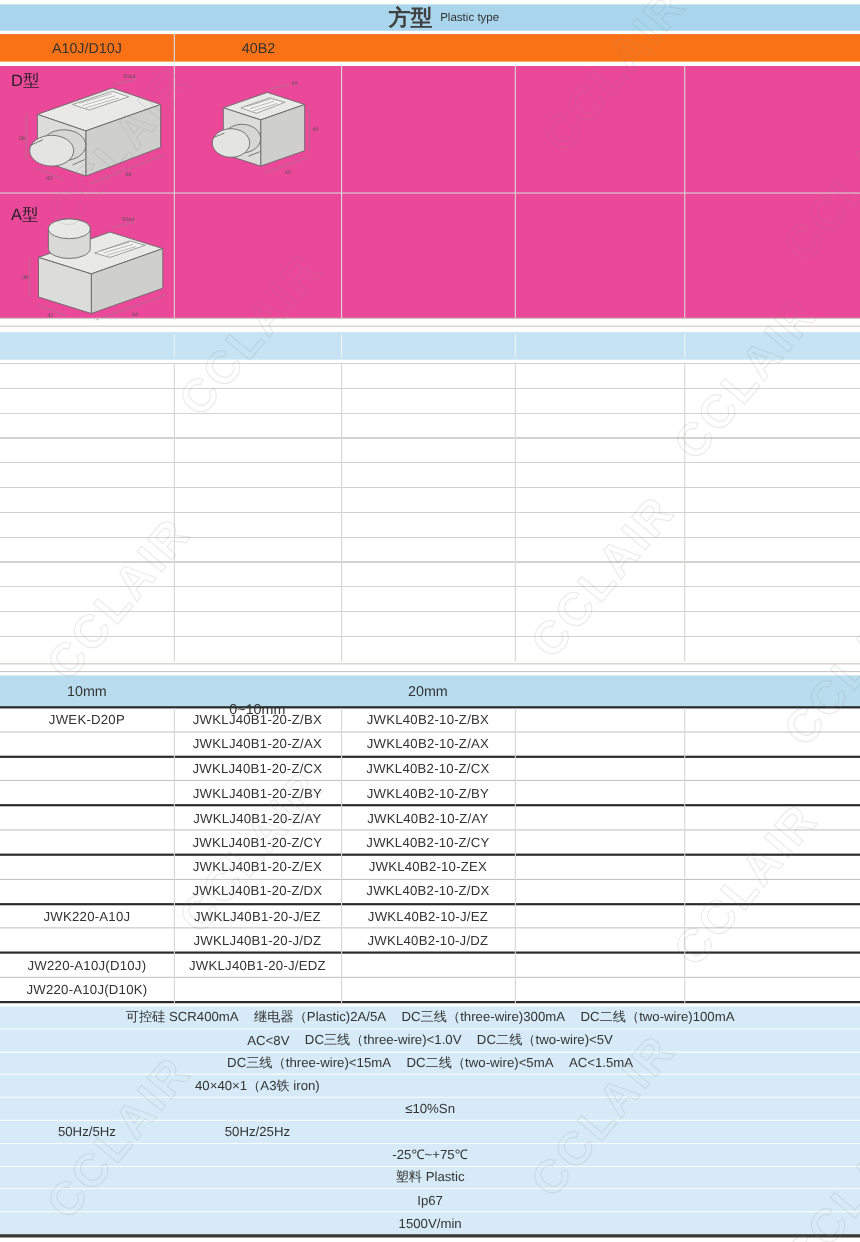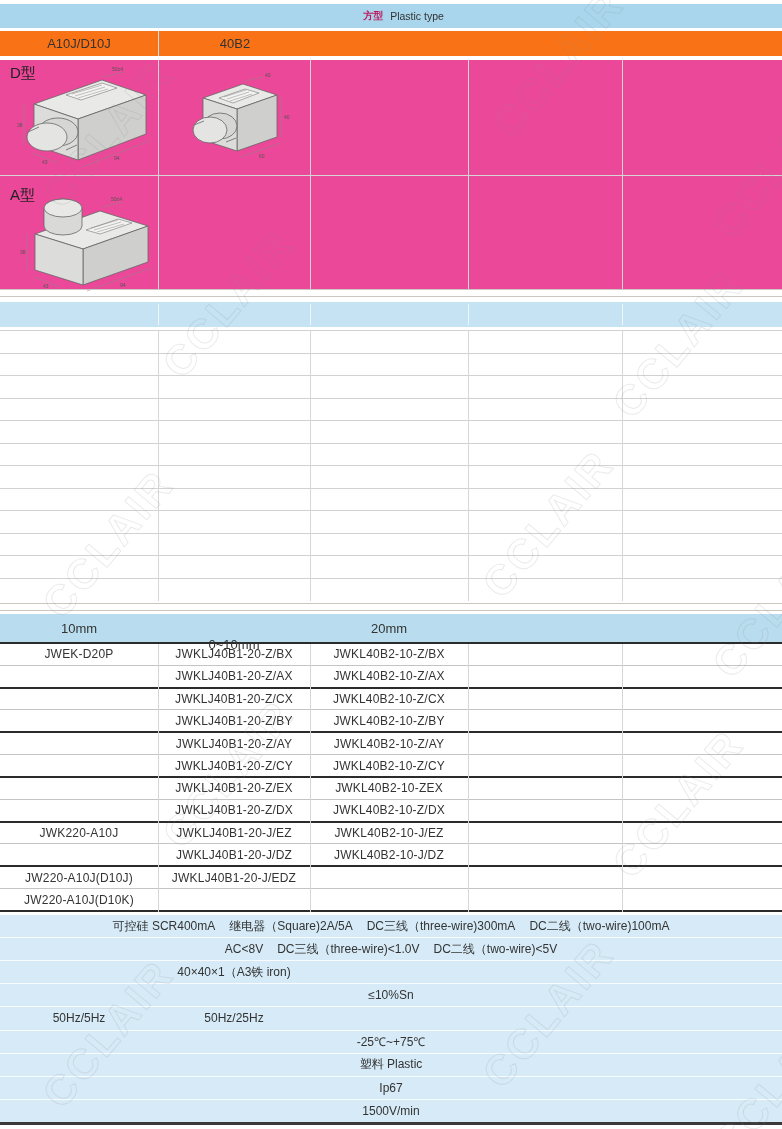--- a/index.html
+++ b/index.html
@@ -7,21 +7,21 @@
         font-family:"Liberation Sans", sans-serif;color:#333;}
   .abs{position:absolute;}
   
   .wm{position:absolute;font-size:42px;font-weight:bold;letter-spacing:3px;
       color:rgba(150,150,150,0.10);-webkit-text-stroke:1px rgba(140,140,140,0.18);
       -webkit-text-fill-color:transparent;transform:rotate(-50deg);white-space:nowrap;
       pointer-events:none;z-index:5;}
   
   #title-bar{top:4px;left:0;width:782px;height:24px;background:#a9d6ec;
              display:flex;align-items:center;justify-content:center;gap:7px;z-index:2;}
-  #title-cn{font-size:10px;font-weight:bold;color:#be185d;margin-left:25px;}
+  #title-cn{font-size:20px;font-weight:bold;color:#404040;margin-left:25px;}
   #title-en{font-size:10.5px;color:#333;}
   #sub-bar{top:31px;left:0;width:782px;height:25px;background:#f97316;display:flex;z-index:2;}
   .sub-cell{height:100%;display:flex;align-items:center;justify-content:center;
             font-size:13px;color:#333;}
   .sub-c0{width:158px;border-right:1px solid #c9e2f1;}
   .sub-c1{width:152px;}
   
   #img-section{top:60px;left:0;width:782px;height:229px;background:#ec4899;z-index:2;}
   .vl{position:absolute;width:1px;background:#d6d6d4;}
   .hl{position:absolute;height:1px;background:#d6d6d4;}
@@ -296,28 +296,33 @@
       </div>
     </div>
   <div class="abs vl" style="left:158px;top:644px;height:268px;z-index:3;"></div>
   <div class="abs vl" style="left:310px;top:644px;height:268px;z-index:3;"></div>
   <div class="abs vl" style="left:468px;top:644px;height:268px;z-index:3;"></div>
   <div class="abs vl" style="left:622px;top:644px;height:268px;z-index:3;"></div>
 
   <div id="spec-section" class="abs">
       <div class="s-row align-center">
         <span class="s-seg">可控硅 SCR400mA</span>
-        <span class="s-seg">继电器（Square)2A/5A</span>
+        <span class="s-seg">继电器（Plastic)2A/5A</span>
         <span class="s-seg">DC三线（three-wire)300mA</span>
         <span class="s-seg">DC二线（two-wire)100mA</span>
       </div>
       <div class="s-row align-center">
         <span class="s-seg">AC&lt;8V</span>
         <span class="s-seg">DC三线（three-wire)&lt;1.0V</span>
         <span class="s-seg">DC二线（two-wire)&lt;5V</span>
+      </div>
+      <div class="s-row align-center">
+        <span class="s-seg">DC三线（three-wire)&lt;15mA</span>
+        <span class="s-seg">DC二线（two-wire)&lt;5mA</span>
+        <span class="s-seg">AC&lt;1.5mA</span>
       </div>
       <div class="s-row align-col2">
         <span class="s-seg">40×40×1（A3铁 iron)</span>
       </div>
       <div class="s-row align-center">
         <span class="s-seg">≤10%Sn</span>
       </div>
       <div class="s-row align-cols12">
         <span class="s-seg">50Hz/5Hz</span>
         <span class="s-seg">50Hz/25Hz</span>

